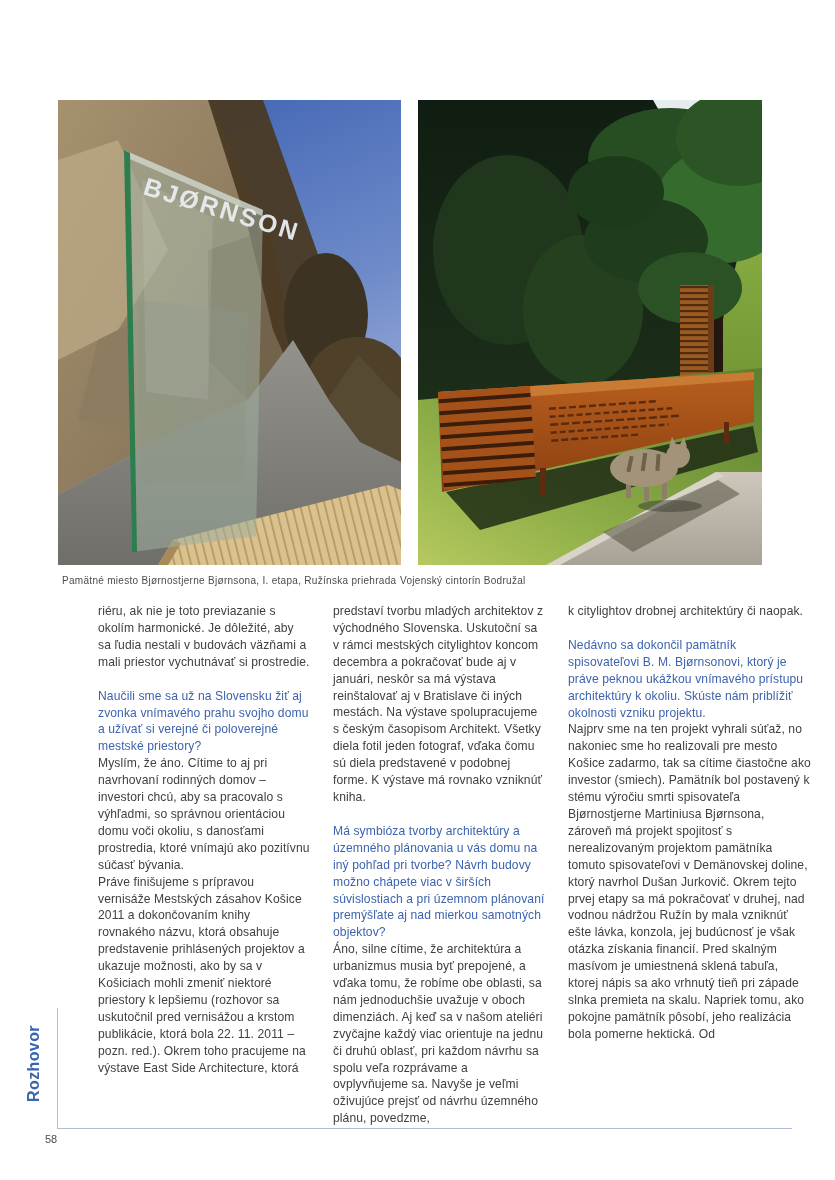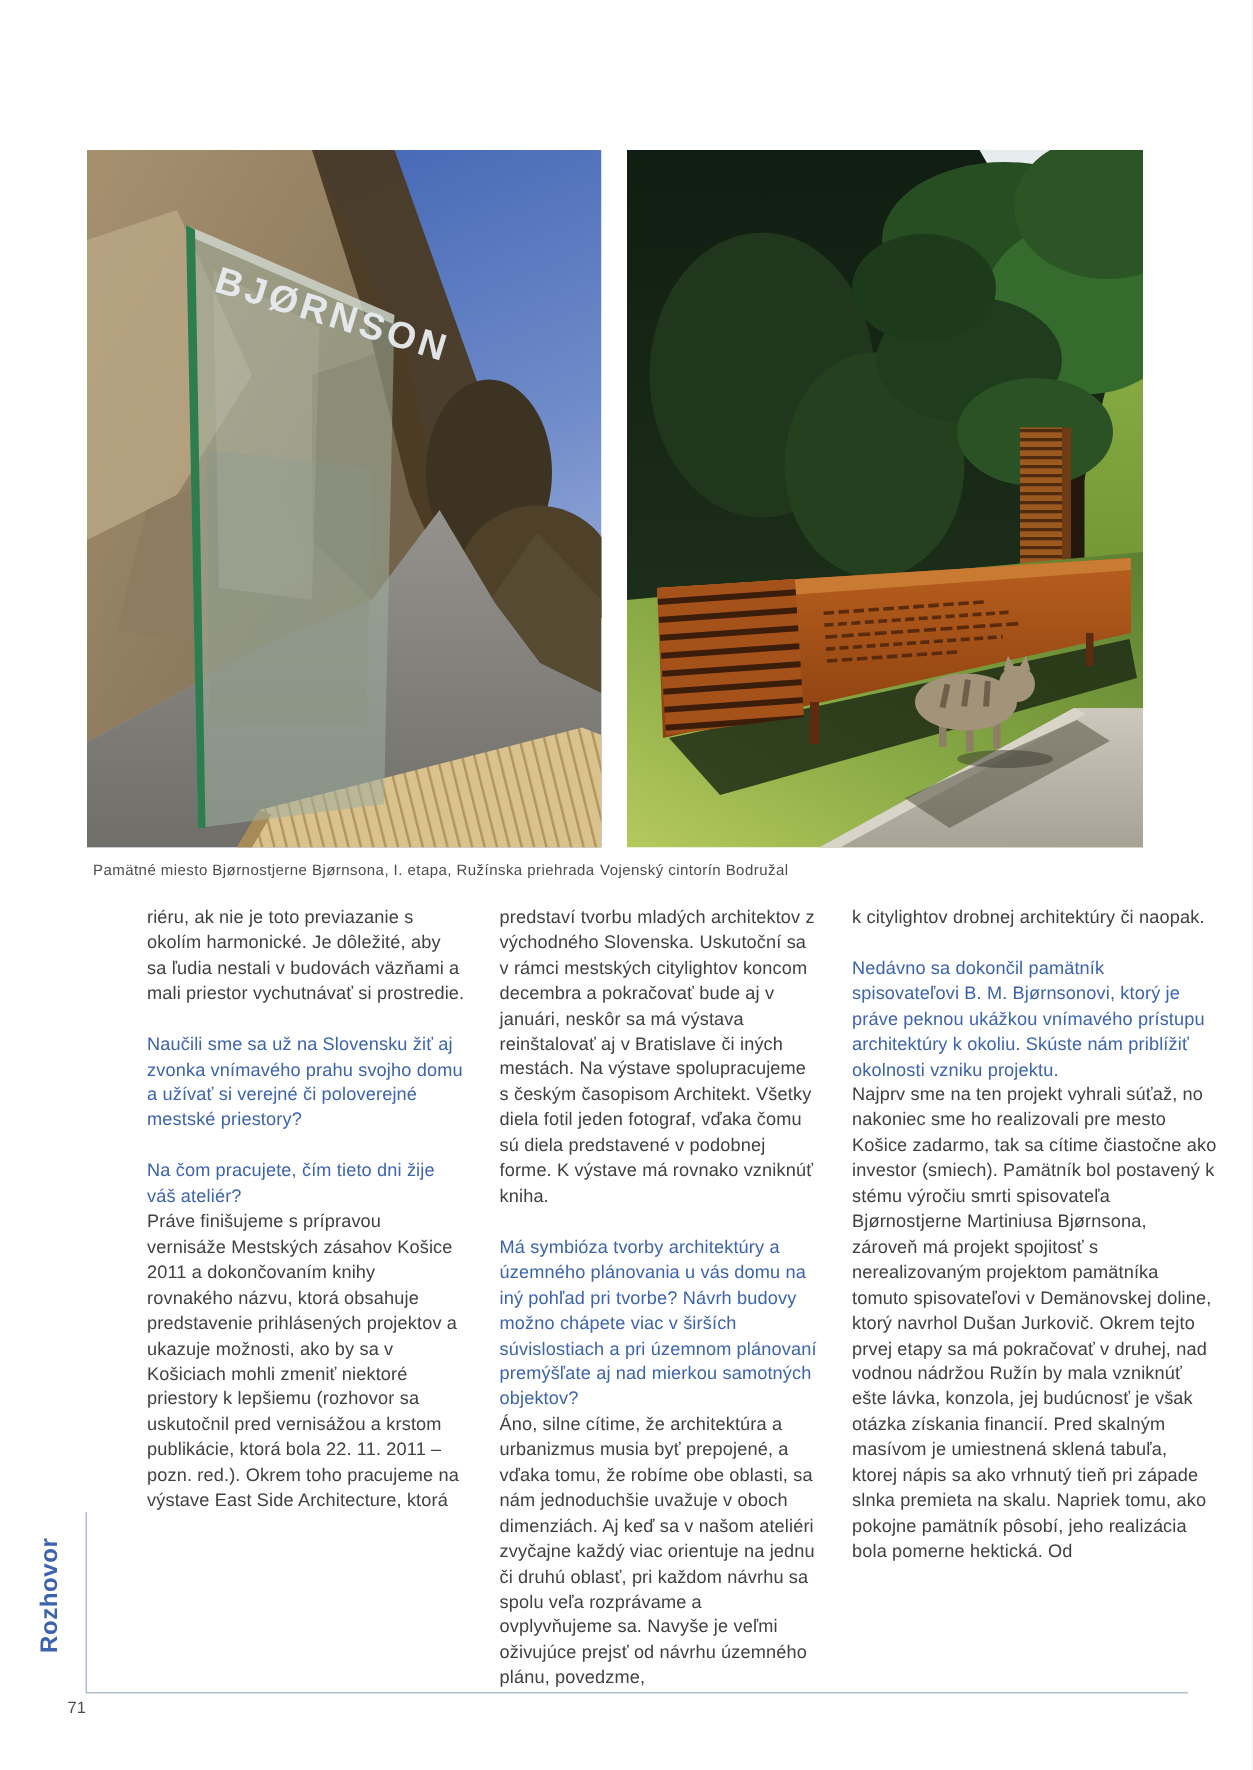--- a/index.html
+++ b/index.html
@@ -191,33 +191,33 @@
     </svg>
   </figure>
 
   <figcaption id="caption-left" class="caption">Pamätné miesto Bjørnostjerne Bjørnsona, I. etapa, Ružínska priehrada</figcaption>
   <figcaption id="caption-right" class="caption">Vojenský cintorín Bodružal</figcaption>
 
   <div class="columns">
     <div class="col">
         <p class="body">riéru, ak nie je toto previazanie s okolím harmonické. Je dôležité, aby sa ľudia nestali v budovách väzňami a mali priestor vychutnávať si prostredie.</p>
         <p class="q">Naučili sme sa už na Slovensku žiť aj zvonka vnímavého prahu svojho domu a užívať si verejné či poloverejné mestské priestory?</p>
-        <p class="q">Na čom pracujete, čím tieto dni žije váš ateliér?</p>
+        <p class="body">Myslím, že áno. Cítime to aj pri navrhovaní rodinných domov – investori chcú, aby sa pracovalo s výhľadmi, so správnou orientáciou domu voči okoliu, s danosťami prostredia, ktoré vnímajú ako pozitívnu súčasť bývania.</p>
         <p class="body">Práve finišujeme s prípravou vernisáže Mestských zásahov Košice 2011 a dokončovaním knihy rovnakého názvu, ktorá obsahuje predstavenie prihlásených projektov a ukazuje možnosti, ako by sa v Košiciach mohli zmeniť niektoré priestory k lepšiemu (rozhovor sa uskutočnil pred vernisážou a krstom publikácie, ktorá bola 22. 11. 2011 – pozn. red.). Okrem toho pracujeme na výstave East Side Architecture, ktorá</p>
       </div>
     <div class="col">
         <p class="body">predstaví tvorbu mladých architektov z východného Slovenska. Uskutoční sa v rámci mestských citylightov koncom decembra a pokračovať bude aj v januári, neskôr sa má výstava reinštalovať aj v Bratislave či iných mestách. Na výstave spolupracujeme s českým časopisom Architekt. Všetky diela fotil jeden fotograf, vďaka čomu sú diela predstavené v podobnej forme. K výstave má rovnako vzniknúť kniha.</p>
         <p class="q">Má symbióza tvorby architektúry a územného plánovania u vás domu na iný pohľad pri tvorbe? Návrh budovy možno chápete viac v širších súvislostiach a pri územnom plánovaní premýšľate aj nad mierkou samotných objektov?</p>
         <p class="body">Áno, silne cítime, že architektúra a urbanizmus musia byť prepojené, a vďaka tomu, že robíme obe oblasti, sa nám jednoduchšie uvažuje v oboch dimenziách. Aj keď sa v našom ateliéri zvyčajne každý viac orientuje na jednu či druhú oblasť, pri každom návrhu sa spolu veľa rozprávame a ovplyvňujeme sa. Navyše je veľmi oživujúce prejsť od návrhu územného plánu, povedzme,</p>
       </div>
     <div class="col wide">
         <p class="body">k citylightov drobnej architektúry či naopak.</p>
         <p class="q">Nedávno sa dokončil pamätník spisovateľovi B. M. Bjørnsonovi, ktorý je práve peknou ukážkou vnímavého prístupu architektúry k okoliu. Skúste nám priblížiť okolnosti vzniku projektu.</p>
         <p class="body">Najprv sme na ten projekt vyhrali súťaž, no nakoniec sme ho realizovali pre mesto Košice zadarmo, tak sa cítime čiastočne ako investor (smiech). Pamätník bol postavený k stému výročiu smrti spisovateľa Bjørnostjerne Martiniusa Bjørnsona, zároveň má projekt spojitosť s nerealizovaným projektom pamätníka tomuto spisovateľovi v Demänovskej doline, ktorý navrhol Dušan Jurkovič. Okrem tejto prvej etapy sa má pokračovať v druhej, nad vodnou nádržou Ružín by mala vzniknúť ešte lávka, konzola, jej budúcnosť je však otázka získania financií. Pred skalným masívom je umiestnená sklená tabuľa, ktorej nápis sa ako vrhnutý tieň pri západe slnka premieta na skalu. Napriek tomu, ako pokojne pamätník pôsobí, jeho realizácia bola pomerne hektická. Od</p>
       </div>
   </div>
 
   <div class="section-label">Rozhovor</div>
   <div class="vrule"></div>
   <div class="hrule"></div>
-  <div class="page-number">71</div>
+  <div class="page-number">58</div>
 
 </div>
 
 </body></html>

